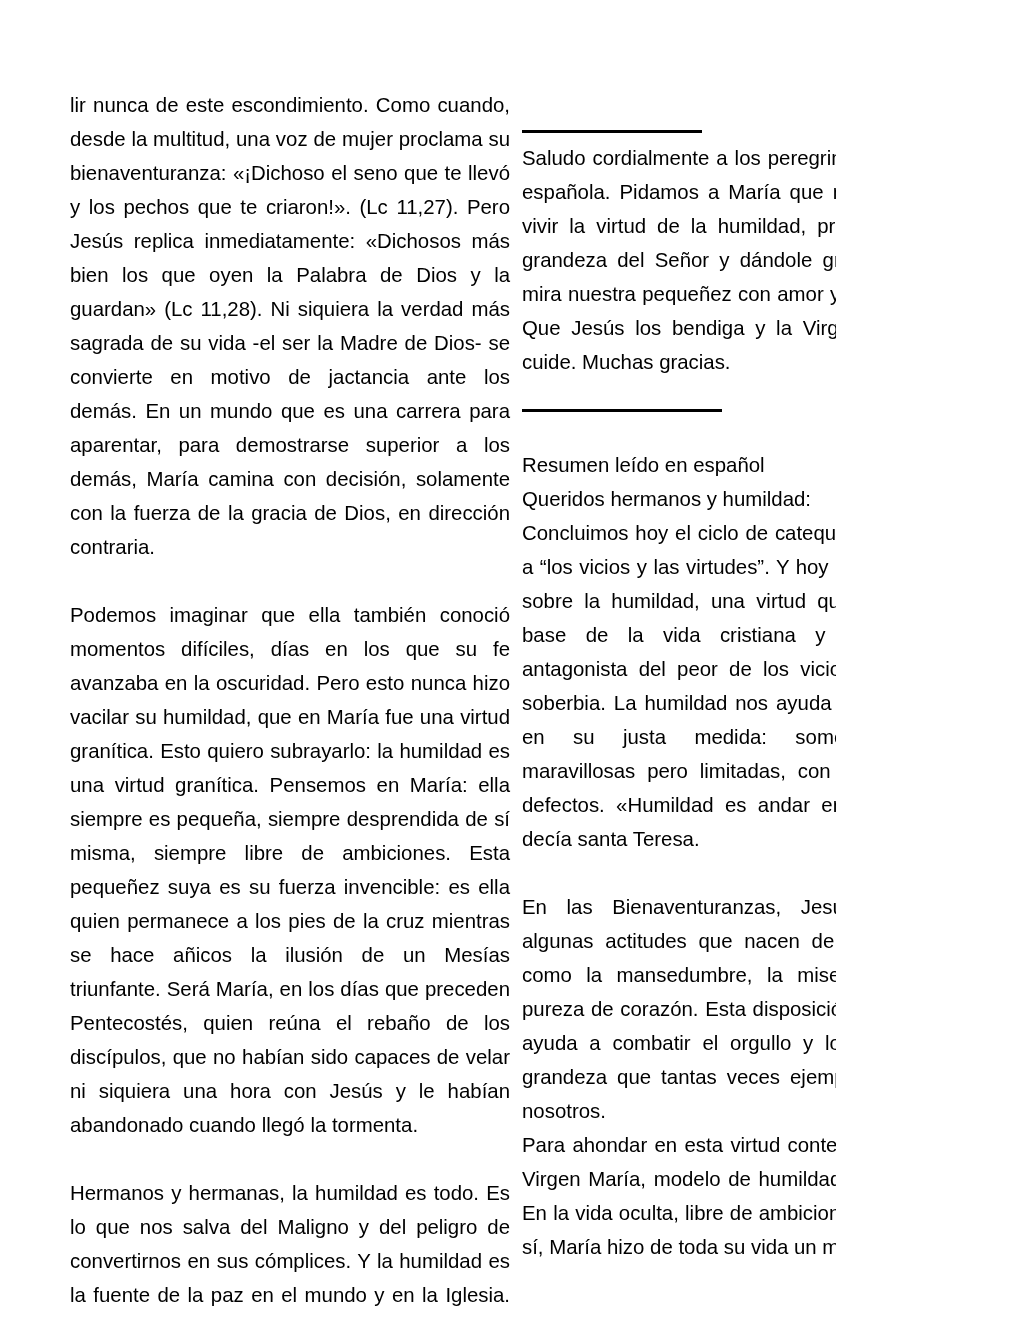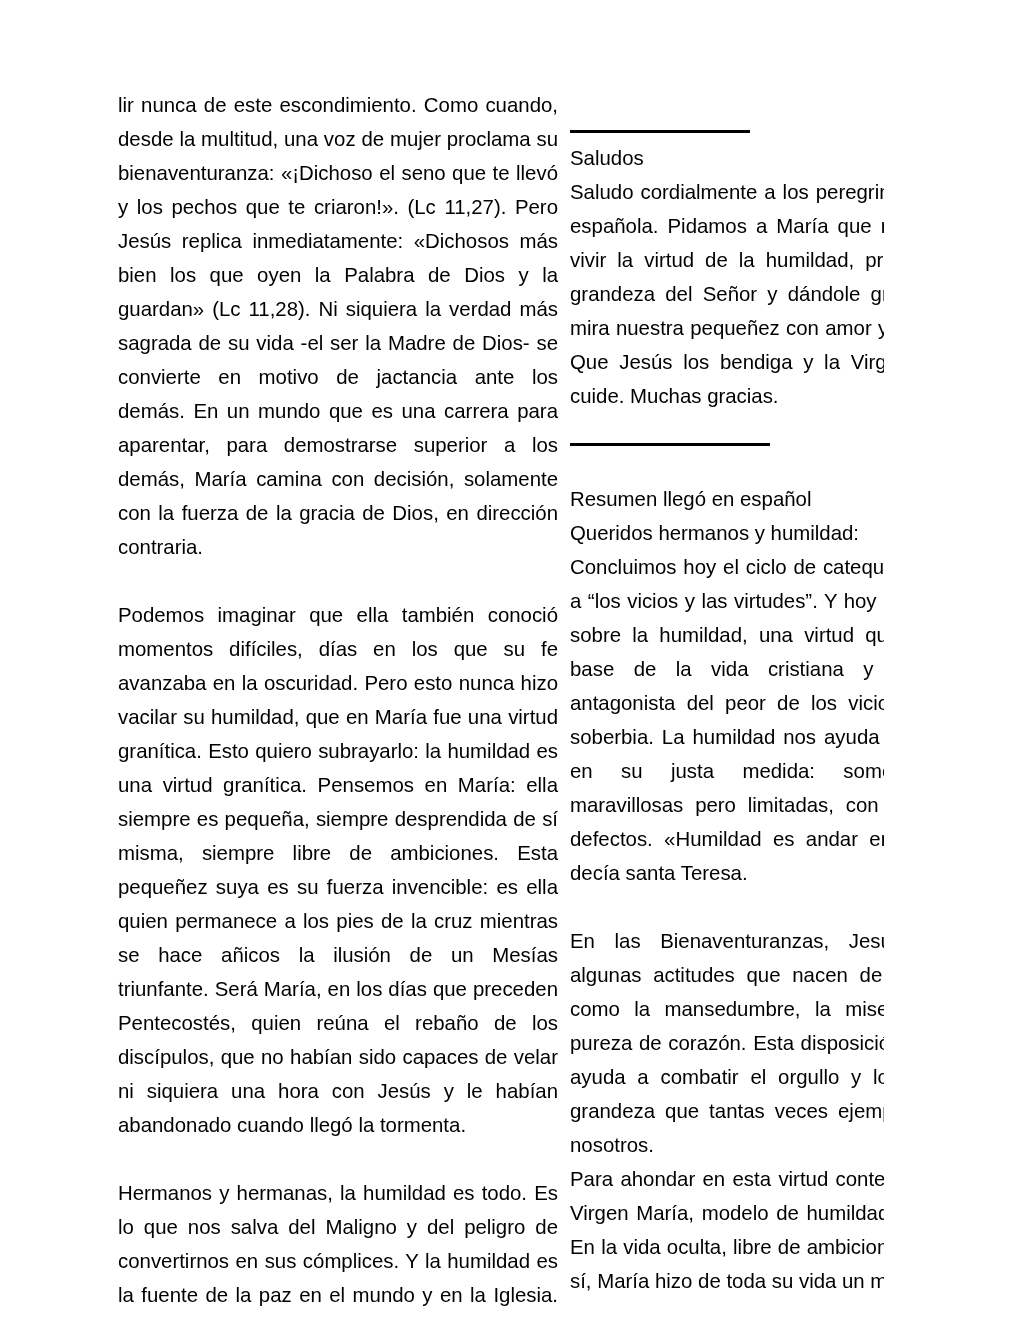--- a/index.html
+++ b/index.html
@@ -11,21 +11,20 @@
     font-family: "Liberation Sans", sans-serif;
     color: #000000;
   }
   #page {
     position: relative;
     width: 836px;
     height: 1320px;
     background: #ffffff;
     overflow: hidden;
     box-sizing: border-box;
-    margin-left: 48px;
   }
   .columns {
     position: absolute;
     left: 70px;
     top: 88px;
     width: 892px;
     display: flex;
     flex-direction: row;
     gap: 12px;
     align-items: flex-start;
@@ -95,28 +94,27 @@
       <p class="body gap-after">Podemos imaginar que ella también conoció momentos difíciles, días en los que su fe avanzaba en la oscuridad. Pero esto nunca hizo vacilar su humildad, que en María fue una virtud granítica. Esto quiero subrayarlo: la humildad es una virtud granítica. Pensemos en María: ella siempre es pequeña, siempre desprendida de sí misma, siempre libre de ambiciones. Esta pequeñez suya es su fuerza invencible: es ella quien permanece a los pies de la cruz mientras se hace añicos la ilusión de un Mesías triunfante. Será María, en los días que preceden Pentecostés, quien reúna el rebaño de los discípulos, que no habían sido capaces de velar ni siquiera una hora con Jesús y le habían abandonado cuando llegó la tormenta.</p>
       <p class="body">Hermanos y hermanas, la humildad es todo. Es lo que nos salva del Maligno y del peligro de convertirnos en sus cómplices. Y la humildad es la fuente de la paz en el mundo y en la Iglesia. Donde no hay humildad hay guerra, hay discordia, hay división. Dios nos ha dado ejemplo de humildad en Jesús y María, para que sea nues-</p>
     </div>
 
     <div class="col">
 
       <div class="spacer-42"></div>
       <div class="rule"></div>
       <div class="spacer-8"></div>
 
-      <p class="heading-line">Saludos</p>
       <p class="body">Saludo cordialmente a los peregrinos de lengua española. Pidamos a María que nos enseñe a vivir la virtud de la humildad, proclamando la grandeza del Señor y dándole gracias porque mira nuestra pequeñez con amor y misericordia. Que Jesús los bendiga y la Virgen Santa los cuide. Muchas gracias.</p>
 
       <div class="spacer-30"></div>
       <div class="rule wide"></div>
       <div class="spacer-36"></div>
 
-      <p class="heading-line">Resumen llegó en español</p>
+      <p class="heading-line">Resumen leído en español</p>
       <p class="heading-line">Queridos hermanos y humildad:</p>
       <p class="body gap-after">Concluimos hoy el ciclo de catequesis dedicado a “los vicios y las virtudes”. Y hoy reflexionamos sobre la humildad, una virtud que está en la base de la vida cristiana y es la gran antagonista del peor de los vicios, que es la soberbia. La humildad nos ayuda a ubicar todo en su justa medida: somos criaturas maravillosas pero limitadas, con cualidades y defectos. «Humildad es andar en la verdad», decía santa Teresa.</p>
       <p class="body">En las Bienaventuranzas, Jesús menciona algunas actitudes que nacen de la humildad, como la mansedumbre, la misericordia y la pureza de corazón. Esta disposición interior nos ayuda a combatir el orgullo y los delirios de grandeza que tantas veces ejemplo dentro de nosotros.</p>
       <p class="body">Para ahondar en esta virtud contemplemos a la Virgen María, modelo de humildad y pequeñez. En la vida oculta, libre de ambiciones y vacía de sí, María hizo de toda su vida un magníficat.</p>
     </div>
 
   </div>
 
 
 </div>

